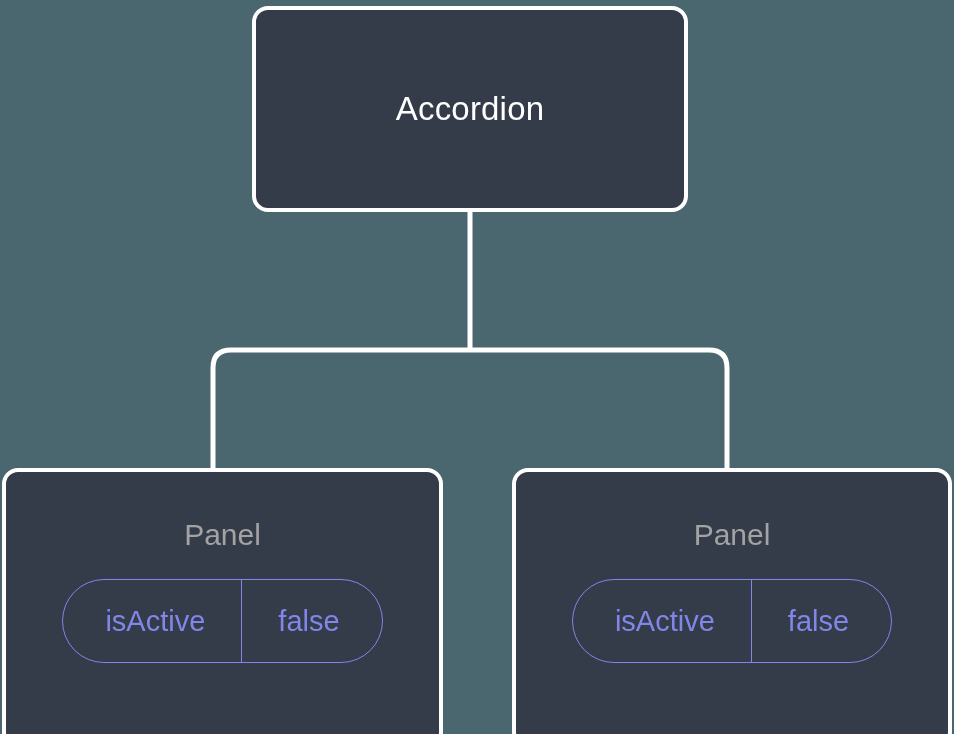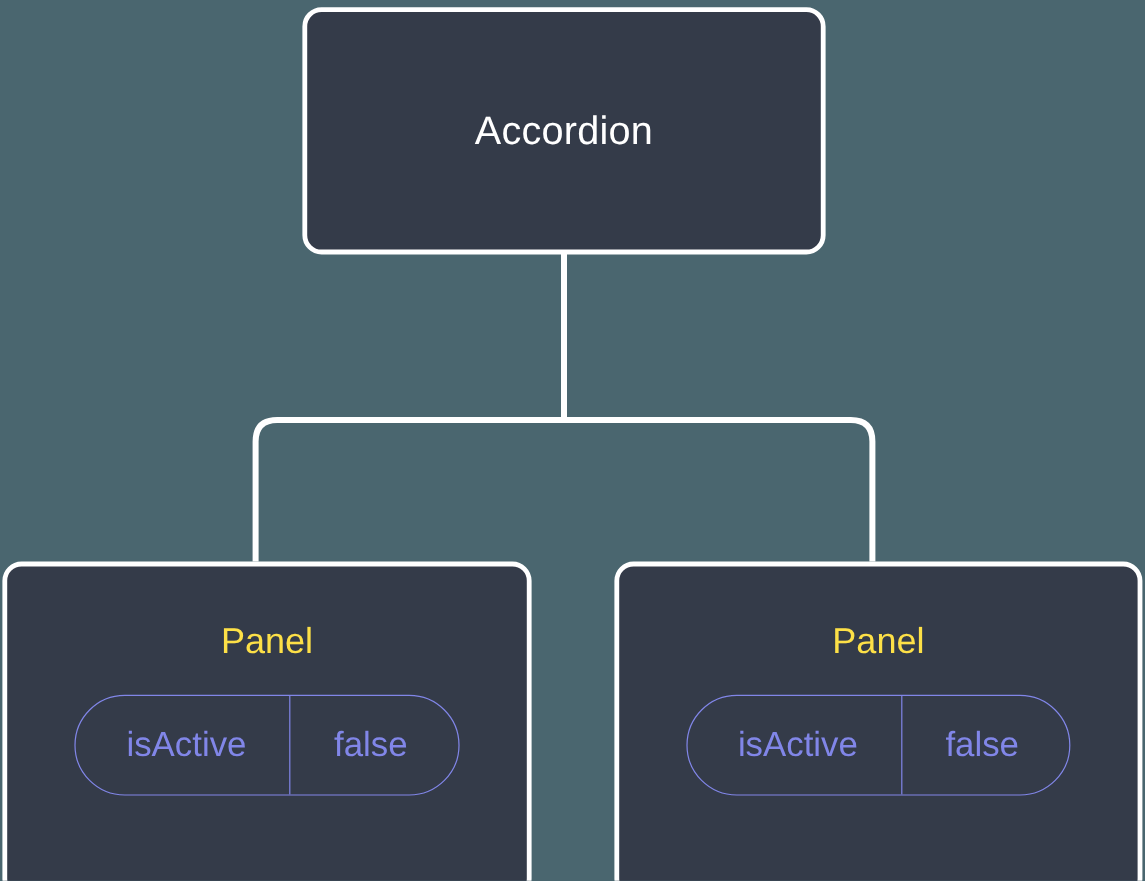--- a/index.html
+++ b/index.html
@@ -74,21 +74,21 @@
     left: 2px;
     width: 441px;
   }
 
   #node-panel-right {
     left: 512px;
     width: 440px;
   }
 
   .panel-title {
-    color: #fde047;
+    color: #a3a3a3;
     font-size: 30px;
     font-weight: 400;
     line-height: 1.1;
     white-space: nowrap;
   }
 
   
   .state-pill {
     margin-top: 28px;
     height: 84px;

